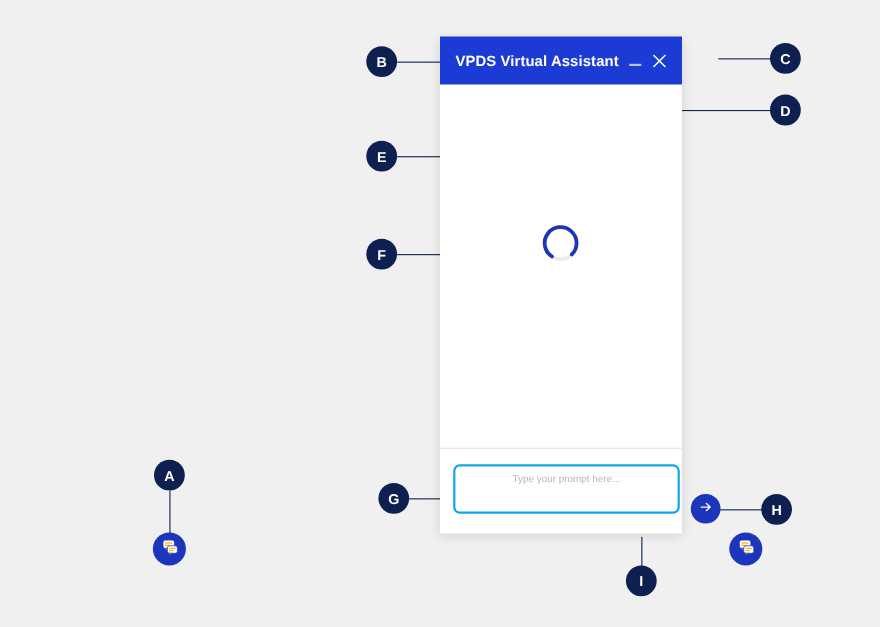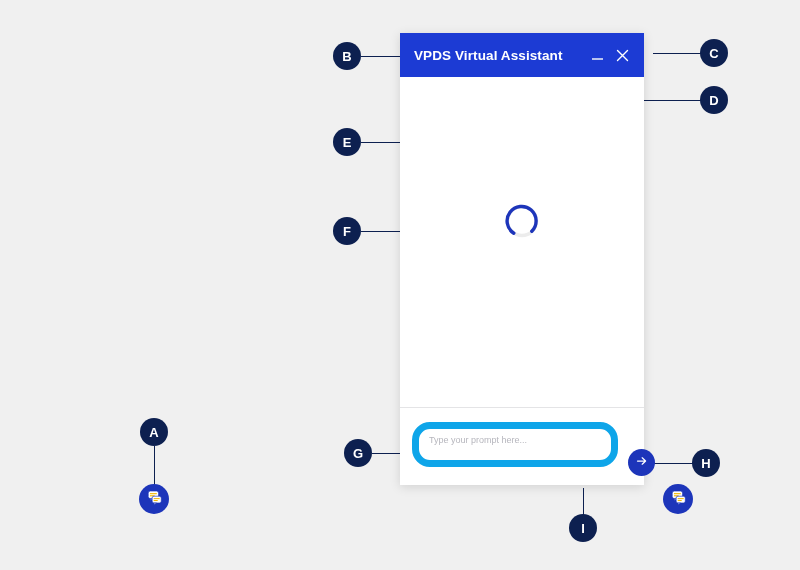--- a/index.html
+++ b/index.html
@@ -13,21 +13,21 @@
     font-family: "Liberation Sans", sans-serif;
     overflow: hidden;
     position: relative;
   }
 
   
   #chat-panel {
     position: absolute;
     left: 400px;
     top: 33px;
-    width: 244px;
+    width: 220px;
     height: 452px;
     background: #fef9c3;
     box-shadow: 0 2px 10px rgba(0,0,0,0.13);
     display: flex;
     flex-direction: column;
     overflow: hidden;
     z-index: 5;
   }
 
   #chat-header {
@@ -100,30 +100,31 @@
   #chat-footer {
     flex: 0 0 auto;
     background: #ffffff;
     padding: 14px 12px 18px 12px;
     box-sizing: border-box;
   }
   #prompt-input {
     width: 206px;
     height: 45px;
     box-sizing: border-box;
-    border: 7px solid #0ea5e9;
-    border-radius: 18px;
+    border: 2px solid #0ea5e9;
+    border-radius: 6px;
     background: #ffffff;
     padding: 6px 10px;
     font-family: "Liberation Sans", sans-serif;
     font-size: 9px;
     color: #1b1b20;
     resize: none;
     outline: none;
     display: block;
+    text-align: center;
   }
   #prompt-input::placeholder { color: #b6b6bd; }
 
   
   #send-button {
     position: absolute;
     left: 628px;
     top: 449px;
     width: 27px;
     height: 27px;

